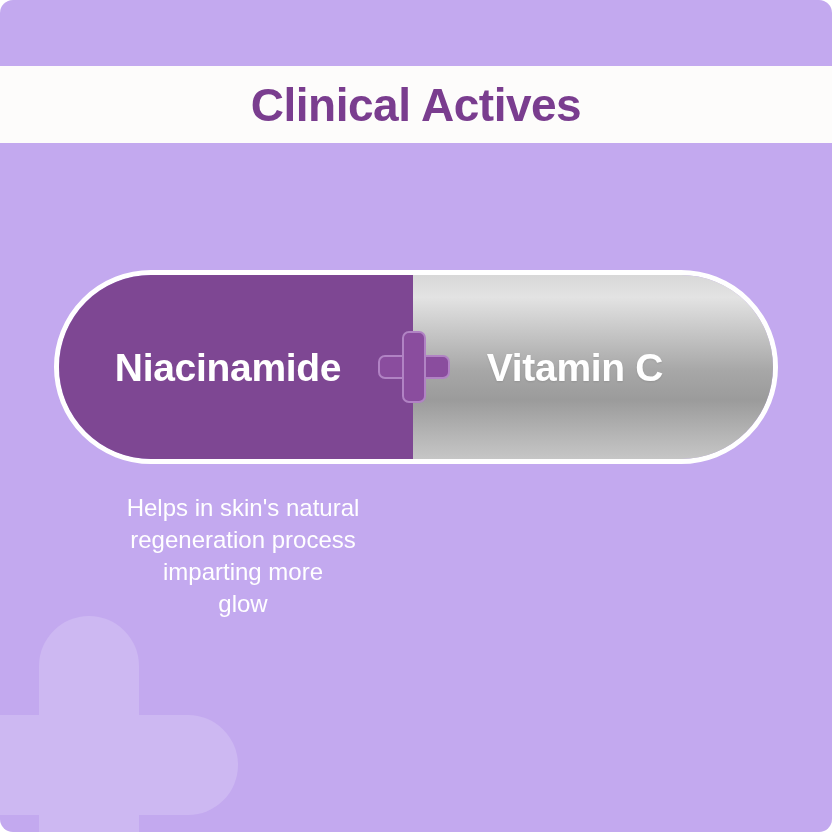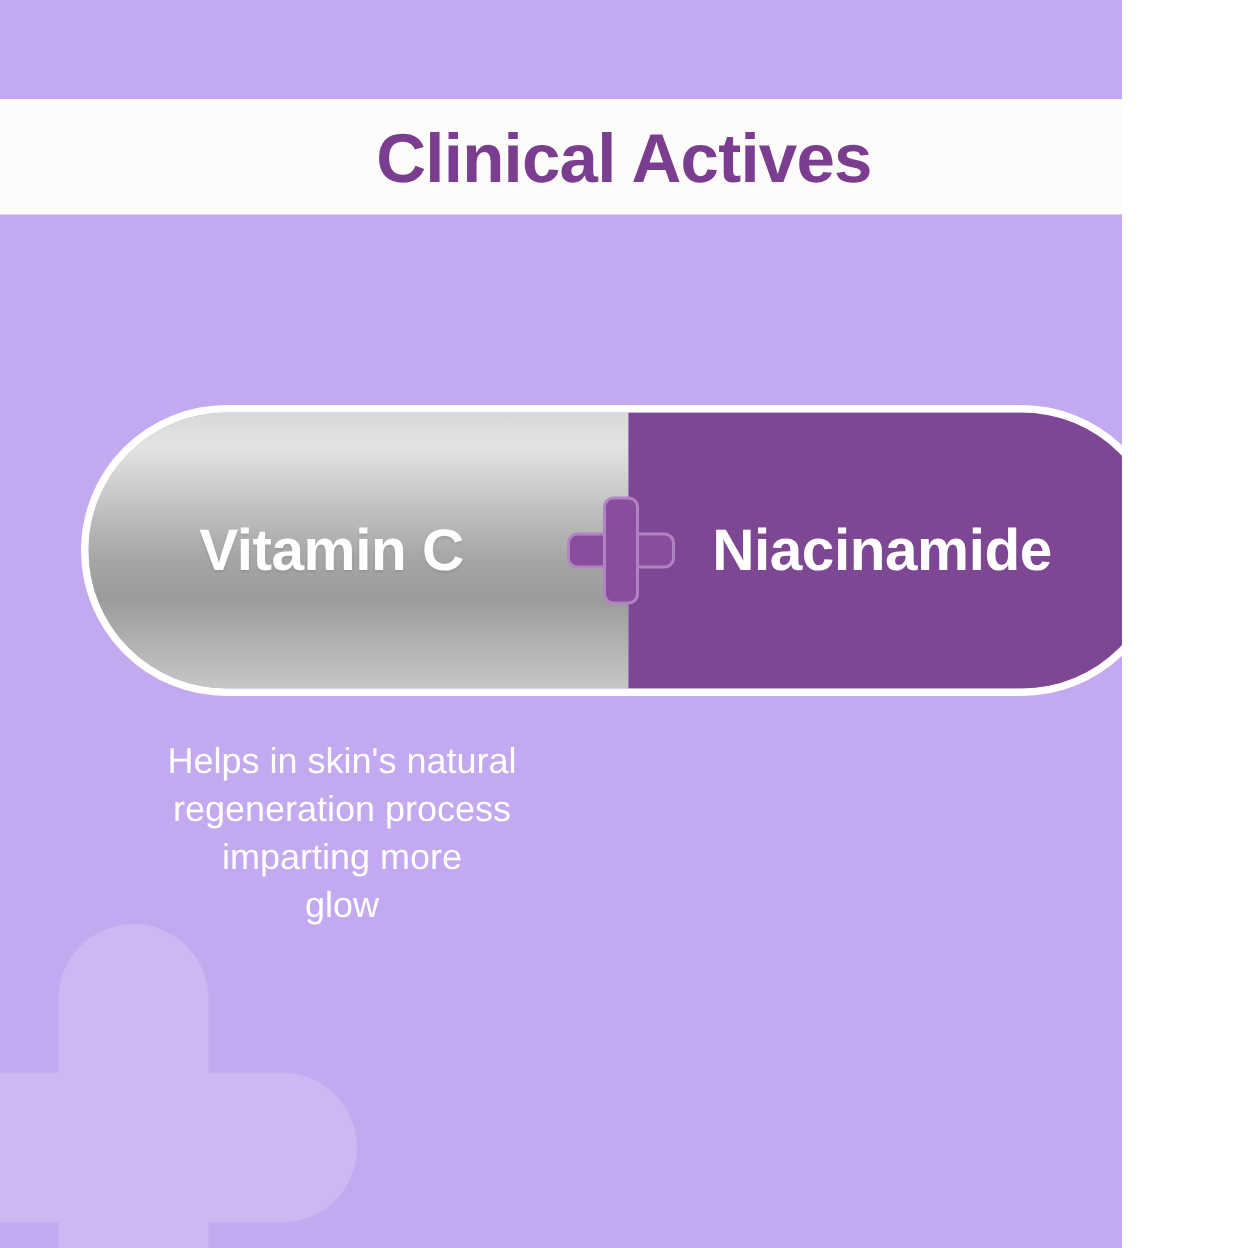--- a/index.html
+++ b/index.html
@@ -4,25 +4,26 @@
 <title>Clinical Actives</title>
 <style>
   html, body {
     margin: 0;
     padding: 0;
     background: #ffffff;
   }
 
   .canvas {
     position: relative;
-    width: 748px;
+    width: 832px;
     height: 832px;
     overflow: hidden;
     background: #c3a9ef;
     font-family: "Liberation Sans", sans-serif;
+    border-radius: 13px;
     -webkit-font-smoothing: antialiased;
   }
 
   
   .deco-cross {
     position: absolute;
     left: -60px;
     top: 616px;
     width: 298px;
     height: 298px;
@@ -150,21 +151,21 @@
   .plus-badge .pbar-h {
     left: -36px;
     top: -12px;
     width: 72px;
     height: 24px;
   }
 
   
   .captions {
     position: absolute;
-    left: 54px;
+    left: 69px;
     top: 492px;
     width: 724px;
     display: flex;
   }
   .caption {
     font-size: 24px;
     line-height: 32px;
     color: #ffffff;
     text-align: center;
     font-weight: normal;
@@ -190,25 +191,25 @@
     <div class="bar bar-v"></div>
     <div class="bar bar-h"></div>
   </div>
 
   <div class="title-band">
     <div class="title-text">Clinical Actives</div>
   </div>
 
   <div class="capsule-wrap">
     <div class="capsule">
+      <div class="capsule-half capsule-right">
+        <span class="capsule-label">Niacinamide</span>
+      </div>
       <div class="capsule-half capsule-left">
         <span class="capsule-label">Vitamin C</span>
-      </div>
-      <div class="capsule-half capsule-right">
-        <span class="capsule-label">Niacinamide</span>
       </div>
     </div>
     <div class="plus-badge">
       <div class="pbar pbar-h"></div>
       <div class="pbar pbar-v"></div>
     </div>
   </div>
 
   <div class="captions">
     <div class="caption caption-left">Helps in skin's natural

